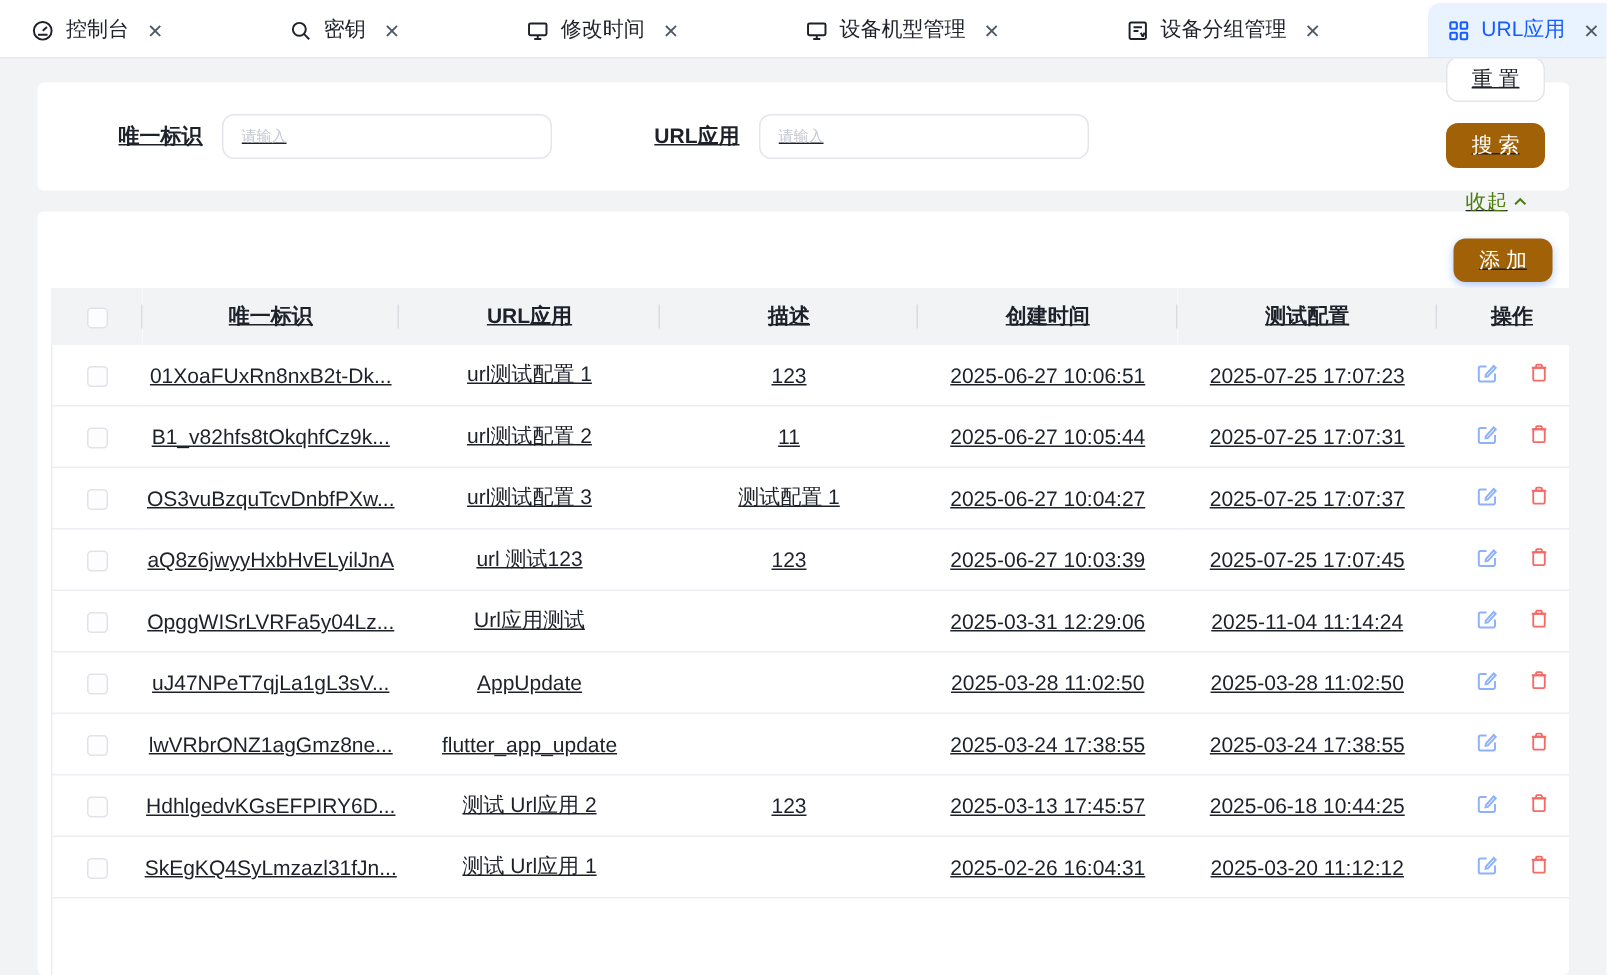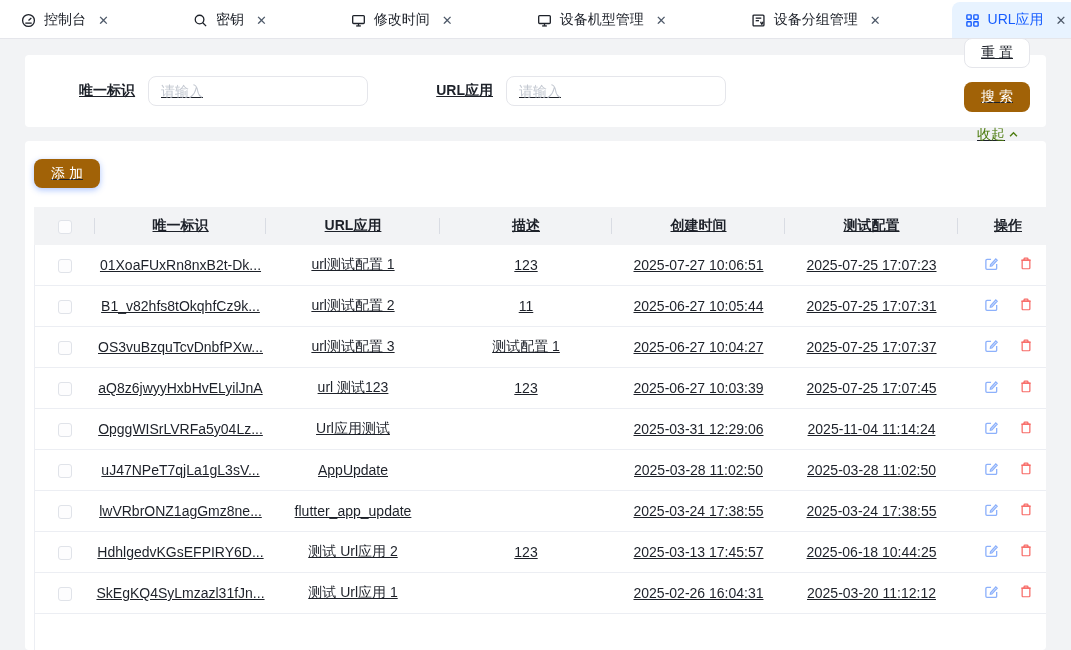--- a/index.html
+++ b/index.html
@@ -44,36 +44,36 @@
   
   .search-card {
     height: 72px; display: flex; align-items: center;
     padding: 0 16px 0 0; flex: 0 0 auto;
   }
   .field { display: flex; align-items: center; }
   .field-label { width: 110px; text-align: right; font-weight: 700; margin-right: 13px; white-space: nowrap; }
   .field + .field { margin-left: 0; }
   .field-input {
     width: 220px; height: 30px; border: 1px solid #e5e6eb; border-radius: 8px;
-    padding: 0 12px; font-size: 14px; color: #1d2129; outline: none; background: #fff;
+    padding: 0 12px; font-size: 10px; color: #1d2129; outline: none; background: #fff;
     font-family: inherit;
   }
   .field-input::placeholder { color: #c2c7d0; }
   .search-actions { margin-left: auto; display: flex; align-items: center; gap: 14px; flex-direction: column; }
   .btn {
     height: 30px; border-radius: 8px; font-size: 14px; cursor: pointer;
     font-family: inherit; display: inline-flex; align-items: center; justify-content: center;
   }
   .btn-reset { padding: 0 16px; background: #fff; border: 1px solid #e5e6eb; color: #1d2129; }
   .btn-primary { padding: 0 17px; background: #a16207; border: none; color: #fff; }
   .collapse-link { color: #4d7c0f; display: flex; align-items: center; gap: 3px; cursor: pointer; margin-left: 2px; }
 
   
   .table-card { margin-top: 14px; flex: 1 1 auto; padding: 18px 8px 0 9px; display: flex; flex-direction: column; overflow: hidden; }
-  .table-toolbar { display: flex; padding-right: 3px; margin-bottom: 19px; flex: 0 0 auto; }
+  .table-toolbar { display: flex; justify-content: flex-end; padding-right: 3px; margin-bottom: 4px; flex: 0 0 auto; }
   .btn-add { height: 29px; box-shadow: 0 2px 6px rgba(22,93,255,.35); }
 
   .table-wrap { width: 1024px; flex: 1 1 auto; border-left: 1px solid #eceef3; border-right: 1px solid #eceef3; }
   table { width: 100%; border-collapse: collapse; table-layout: fixed; margin: 0 -1px; }
   col.c0 { width: 61px; }  col.c1 { width: 171px; } col.c2 { width: 174px; }
   col.c3 { width: 172px; } col.c4 { width: 173px; } col.c5 { width: 173px; } col.c6 { width: 100px; }
   thead th {
     height: 38px; background: #f2f3f5; font-weight: 700; font-size: 14px; color: #1d2129;
     text-align: center; position: relative;
   }
@@ -250,21 +250,21 @@
           </tr>
         </thead>
         <tbody>
       <tr>
         <td>
           <span class="checkbox"></span>
         </td>
         <td>01XoaFUxRn8nxB2t-Dk...</td>
         <td>url测试配置 1</td>
         <td>123</td>
-        <td>2025-07-27 10:06:51</td>
+        <td>2025-06-27 10:06:51</td>
         <td>2025-07-25 17:07:23</td>
         <td>
           <span class="action-cell">
             <button class="icon-btn edit-icon">
               <span>
                 <svg width="15" height="15" viewBox="0 0 16 16" fill="none" stroke="currentColor" stroke-width="1.4">
                   <path d="M13.5 8.5 V13 a1.2 1.2 0 0 1 -1.2 1.2 H3.2 A1.2 1.2 0 0 1 2 13 V4.7 a1.2 1.2 0 0 1 1.2 -1.2 H7.5"></path>
                   <path d="M7 9.3 L12.6 3.2 L14 4.5 L8.4 10.6 L6.8 10.9 Z"></path>
                 </svg>
               </span>

